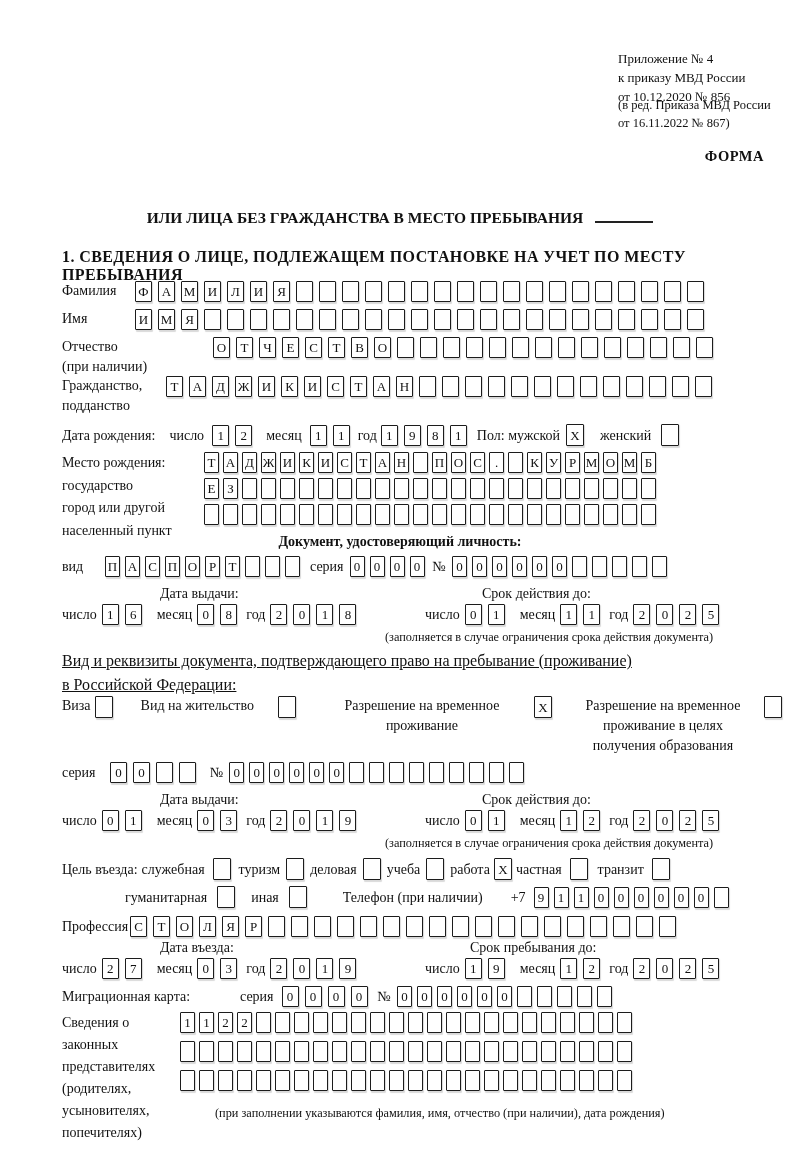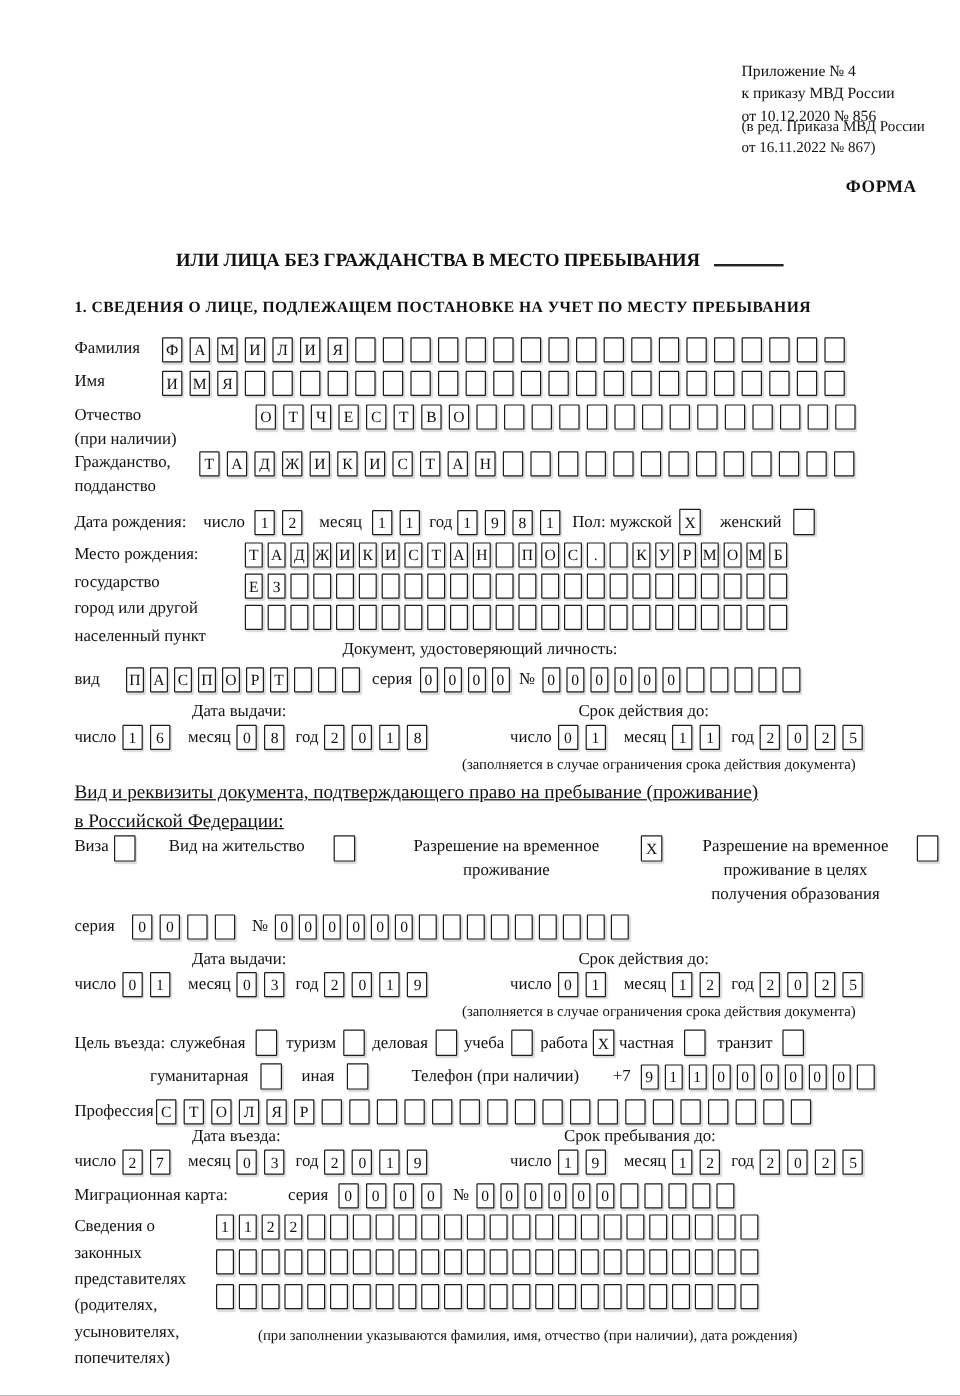--- a/index.html
+++ b/index.html
@@ -5,37 +5,37 @@
   * { box-sizing: border-box; margin: 0; padding: 0; }
   html,body { background:#888; }
   body { width:800px; margin:0 auto; font-family:"Liberation Serif","DejaVu Serif",serif; color:#111; }
   .page { position:relative; width:800px; height:1163px; background:#fff; overflow:hidden; }
 
   .annex { position:absolute; left:618px; top:50px; font-size:13px; line-height:1.45; white-space:pre-line; }
   .annex-note { position:absolute; left:618px; top:96px; font-size:12.5px; line-height:1.45; white-space:pre-line; }
   .form-word { position:absolute; top:148px; right:36px; font-weight:bold; font-size:14.5px; letter-spacing:.5px; }
   .title { position:absolute; top:182px; left:0; width:800px; text-align:center; font-weight:bold; font-size:15.5px; line-height:1.55; }
   .title .uline { display:inline-block; width:58px; border-bottom:2px solid #222; height:14px; margin-left:12px; }
-  .section1 { position:absolute; top:248px; left:62px; font-weight:bold; font-size:13px; letter-spacing:.4px; }
+  .section1 { position:absolute; top:248px; left:62px; font-weight:bold; font-size:16px; letter-spacing:.4px; }
 
   .row { position:absolute; left:62px; display:flex; align-items:flex-start; }
   .row.center { align-items:flex-end; }
   .lbl { font-size:14px; line-height:20px; white-space:pre-line; flex:none; }
   .cells { display:flex; gap:6px; flex:none; }
   .cells.tight { gap:4px; }
   .cells.mid { gap:5px; }
   .cell { display:inline-flex; align-items:center; justify-content:center;
           width:17px; height:21px; border:1.6px solid #1c1c1c; border-radius:1px;
           font-size:13px; line-height:1; background:#fff; flex:none;
           box-shadow:1px 1.5px 1px rgba(0,0,0,.15); }
   .cells.tight .cell { width:15px; }
   .cells.mid .cell { width:15px; }
   .cell.cb { width:18px; height:22px; }
 
-  .hdr { position:absolute; left:0; width:800px; text-align:center; font-weight:normal; font-size:14px; }
+  .hdr { position:absolute; left:0; width:800px; text-align:center; font-weight:bold; font-size:14px; }
   .heads { position:absolute; left:62px; right:0; height:18px; font-size:14px; }
   .heads span { position:absolute; top:0; }
   .dates { position:absolute; left:62px; right:0; height:26px; }
   .dgroup { position:absolute; top:0; display:flex; align-items:center; gap:5px; }
   .note { position:absolute; font-size:12.3px;text-align:center; }
   .textline { position:absolute; left:62px; font-size:16px;text-decoration:underline; }
 
   .ml4{margin-left:4px}.ml6{margin-left:6px}.ml8{margin-left:8px}.ml10{margin-left:10px}
   .ml14{margin-left:14px}.ml16{margin-left:16px}.ml20{margin-left:20px}.ml24{margin-left:24px}
   .ml28{margin-left:28px}.ml36{margin-left:36px}

